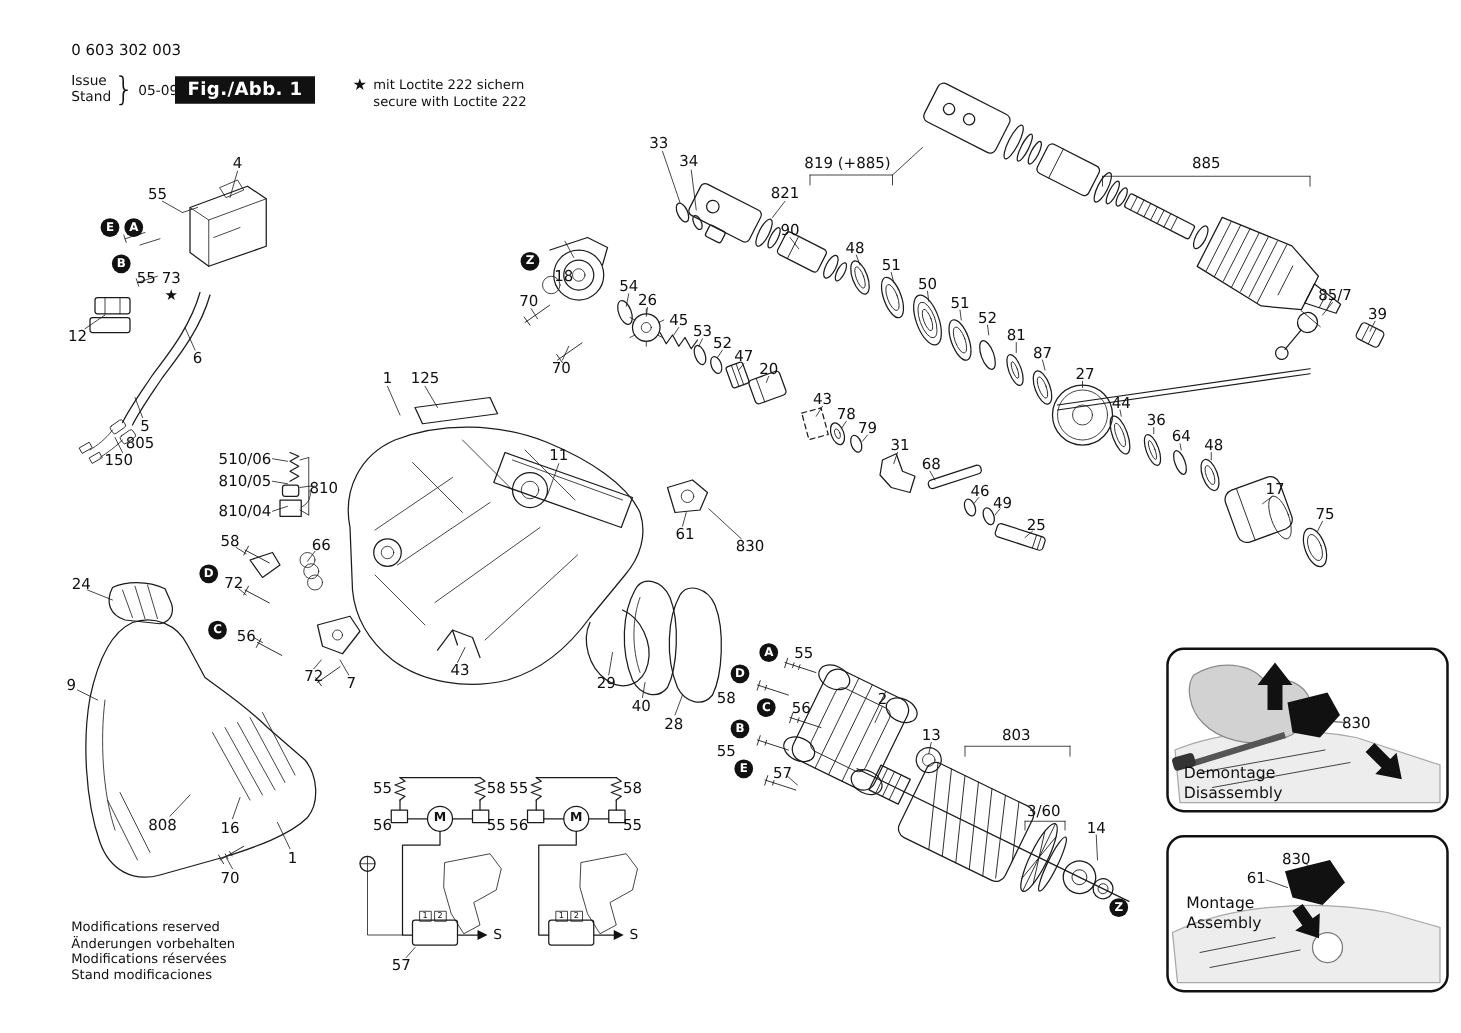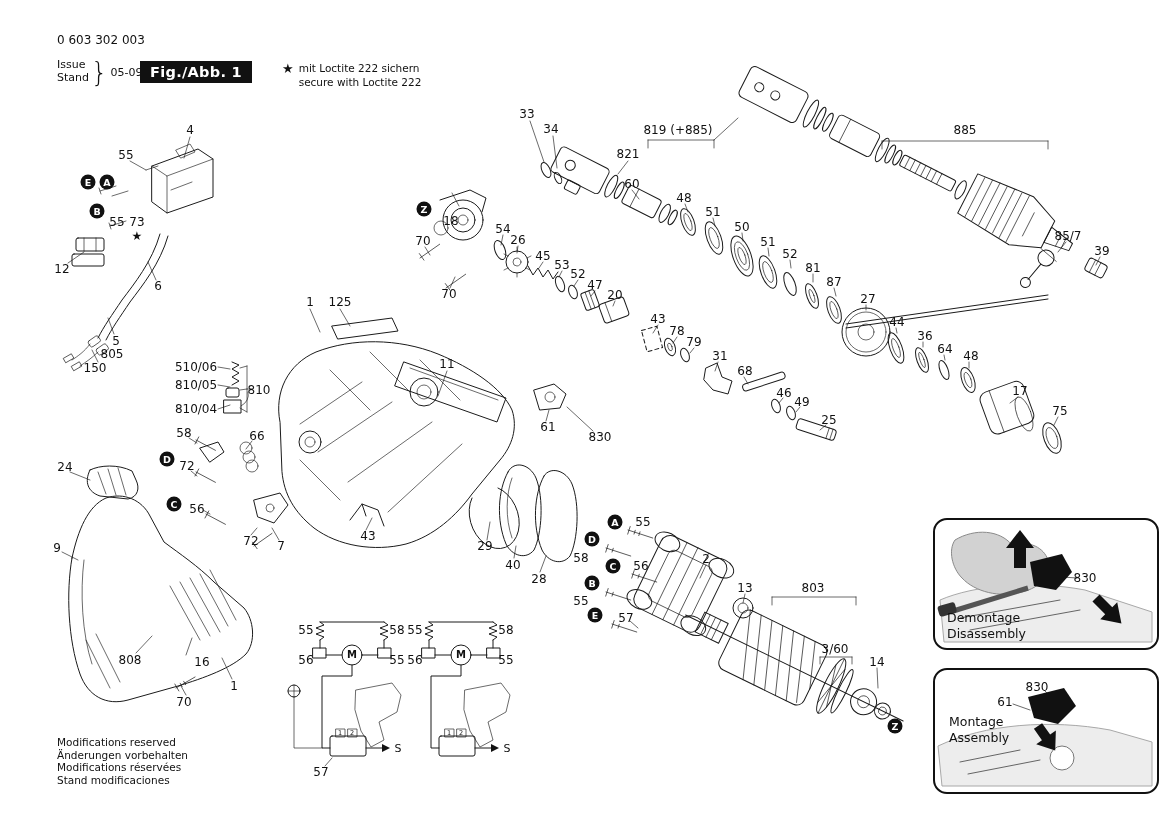--- a/index.html
+++ b/index.html
@@ -423,21 +423,21 @@
     <div class="part-label" style="left: 137px; top: 222px;">73</div>
     <div class="part-label" style="left: 137px; top: 236px;">★</div>
     <div class="part-label" style="left: 62px; top: 269px;">12</div>
     <div class="part-label" style="left: 158px; top: 286px;">6</div>
     <div class="part-label" style="left: 116px; top: 341px;">5</div>
     <div class="part-label" style="left: 112px; top: 354px;">805</div>
     <div class="part-label" style="left: 95px; top: 368px;">150</div>
     <div class="part-label" style="left: 65px; top: 467px;">24</div>
     <div class="part-label" style="left: 57px; top: 548px;">9</div>
     <div class="part-label" style="left: 130px; top: 660px;">808</div>
-    <div class="part-label" style="left: 184px; top: 662px; margin-left: 18px;">16</div>
+    <div class="part-label" style="left: 184px; top: 662px;">16</div>
     <div class="part-label" style="left: 234px; top: 686px;">1</div>
     <div class="part-label" style="left: 184px; top: 702px;">70</div>
     <div class="part-label" style="left: 196px; top: 367px;">510/06</div>
     <div class="part-label" style="left: 196px; top: 385px;">810/05</div>
     <div class="part-label" style="left: 196px; top: 409px;">810/04</div>
     <div class="part-label" style="left: 259px; top: 390px;">810</div>
     <div class="part-label" style="left: 184px; top: 433px;">58</div>
     <div class="part-label" style="left: 257px; top: 436px;">66</div>
     <div class="part-label" style="left: 187px; top: 466px;">72</div>
     <div class="part-label" style="left: 197px; top: 509px;">56</div>
@@ -458,21 +458,21 @@
     <div class="part-label" style="left: 595px; top: 285px;">47</div>
     <div class="part-label" style="left: 615px; top: 295px;">20</div>
     <div class="part-label" style="left: 548px; top: 427px;">61</div>
     <div class="part-label" style="left: 600px; top: 437px;">830</div>
     <div class="part-label" style="left: 485px; top: 546px;">29</div>
     <div class="part-label" style="left: 513px; top: 565px;">40</div>
     <div class="part-label" style="left: 539px; top: 579px;">28</div>
     <div class="part-label" style="left: 527px; top: 114px;">33</div>
     <div class="part-label" style="left: 551px; top: 129px;">34</div>
     <div class="part-label" style="left: 628px; top: 154px;">821</div>
-    <div class="part-label" style="left: 632px; top: 184px;">60</div>
+    <div class="part-label" style="left: 632px; top: 184px;">90</div>
     <div class="part-label" style="left: 678px; top: 130px;">819 (+885)</div>
     <div class="part-label" style="left: 684px; top: 198px;">48</div>
     <div class="part-label" style="left: 713px; top: 212px;">51</div>
     <div class="part-label" style="left: 742px; top: 227px;">50</div>
     <div class="part-label" style="left: 768px; top: 242px;">51</div>
     <div class="part-label" style="left: 790px; top: 254px;">52</div>
     <div class="part-label" style="left: 813px; top: 268px;">81</div>
     <div class="part-label" style="left: 834px; top: 282px;">87</div>
     <div class="part-label" style="left: 868px; top: 299px;">27</div>
     <div class="part-label" style="left: 897px; top: 322px;">44</div>

